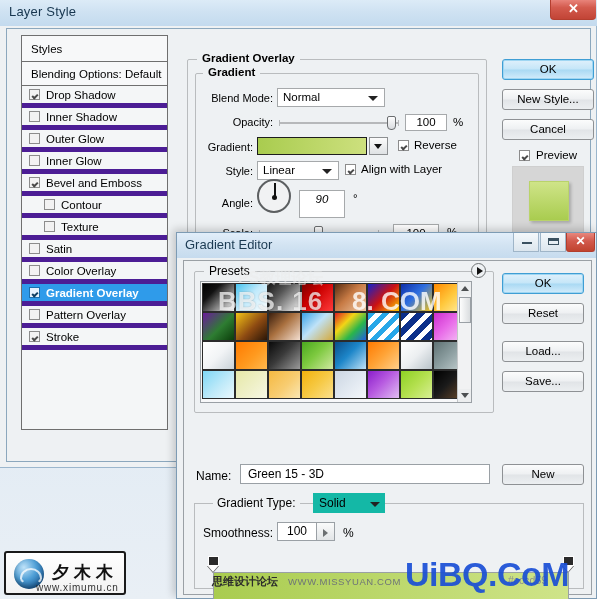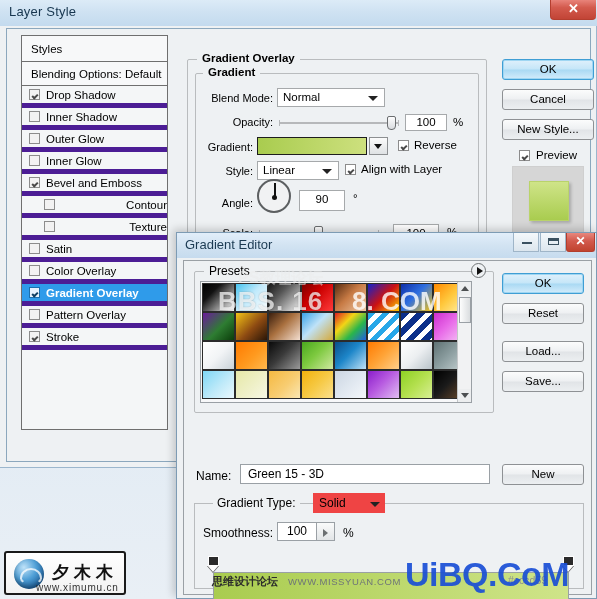--- a/index.html
+++ b/index.html
@@ -68,21 +68,21 @@
     font-size: 11.5px;
   }
   .style-row {
     height: 22px; line-height: 22px;
     padding-left: 7px;
     border-bottom: 5px solid #4c1d95;
     display: flex; align-items: center;
     font-size: 11.5px;
     cursor: pointer;
   }
-  .style-row.sub { padding-left: 22px; justify-content: space-between; }
+  .style-row.sub { padding-left: 22px; }
   .style-row.selected { background: #2f9bea; color: #fff; font-weight: bold; }
   .cbx {
     width: 11px; height: 11px; flex: 0 0 11px;
     border: 1px solid #8c8c8c;
     background: #f2f2f2;
     margin-right: 6px;
     position: relative;
   }
   .cbx.checked::after {
     content: "";
@@ -351,21 +351,21 @@
   #new-btn { position: absolute; left: 318px; top: 203px; }
 
   
   #gt-grp {
     position: absolute; left: 10px; top: 242px; width: 390px; height: 86px;
     border: 1px solid #b9bcbe;
   }
   #gt-label { position: absolute; left: 18px; top: -8px; background:#eef1f3; padding:0 4px; font-size: 12px; }
   #gt-dd {
     position: absolute; left: 118px; top: -11px; width: 72px; height: 20px;
-    background: #ef4444; border: 1px solid transparent;
+    background: #14b8a6; border: 1px solid transparent;
     font-size: 12px; line-height: 18px; padding-left: 5px; cursor: pointer;
   }
   #smooth-label { position: absolute; left: 8px; top: 22px; font-size: 12px; }
   #smooth-box {
     position: absolute; left: 82px; top: 18px; width: 40px; height: 19px;
     background:#fff; border: 1px solid #9aa0a5; line-height:17px;
     text-align:center; font-size: 12px; cursor: text;
   }
   #smooth-spin {
     position: absolute; left: 122px; top: 18px; width: 18px; height: 19px;
@@ -572,38 +572,38 @@
           <span class="cbx checked"></span>
           <span>Align with Layer</span>
         </div>
 
         <div class="fld-label" style="left:0px; top:122px; width:58px;">Angle:</div>
         <div style="position:absolute; left:0; top:106px; width:284px; height:38px;">
           <div id="angle-dial">
             <span class="needle"></span>
             <span class="hub"></span>
           </div>
-          <div class="numbox" style="left:104px; top:11px; width:46px; height:21px; line-height:17px;">90</div>
+          <div class="numbox" style="left:104px; top:11px; width:46px; height:28px; line-height:17px;font-style:italic;">90</div>
           <div class="pct" style="left:158px; top:13px;">°</div>
         </div>
 
         <div class="fld-label" style="left:0px; top:152px; width:58px;">Scale:</div>
         <div style="position:absolute; left:64px; top:151px; width:120px; height:18px;">
           <div class="sld-track" style="left:0; width:120px;"></div>
           <div class="sld-knob" style="left:55px;"></div>
         </div>
         <div class="numbox" style="left:198px; top:151px; width:46px; height:19px; line-height:17px;">100</div>
         <div class="pct" style="left:252px; top:153px;">%</div>
       </div>
     </div>
 
     <div id="ls-buttons">
       <div class="btn primary">OK</div>
+      <div class="btn">New Style...</div>
       <div class="btn">Cancel</div>
-      <div class="btn">New Style...</div>
       <div id="preview-chk">
         <span class="cbx checked"></span>
         <span>Preview</span>
       </div>
       <div id="preview-box">
         <div id="preview-swatch"></div>
       </div>
     </div>
 
   </div>

